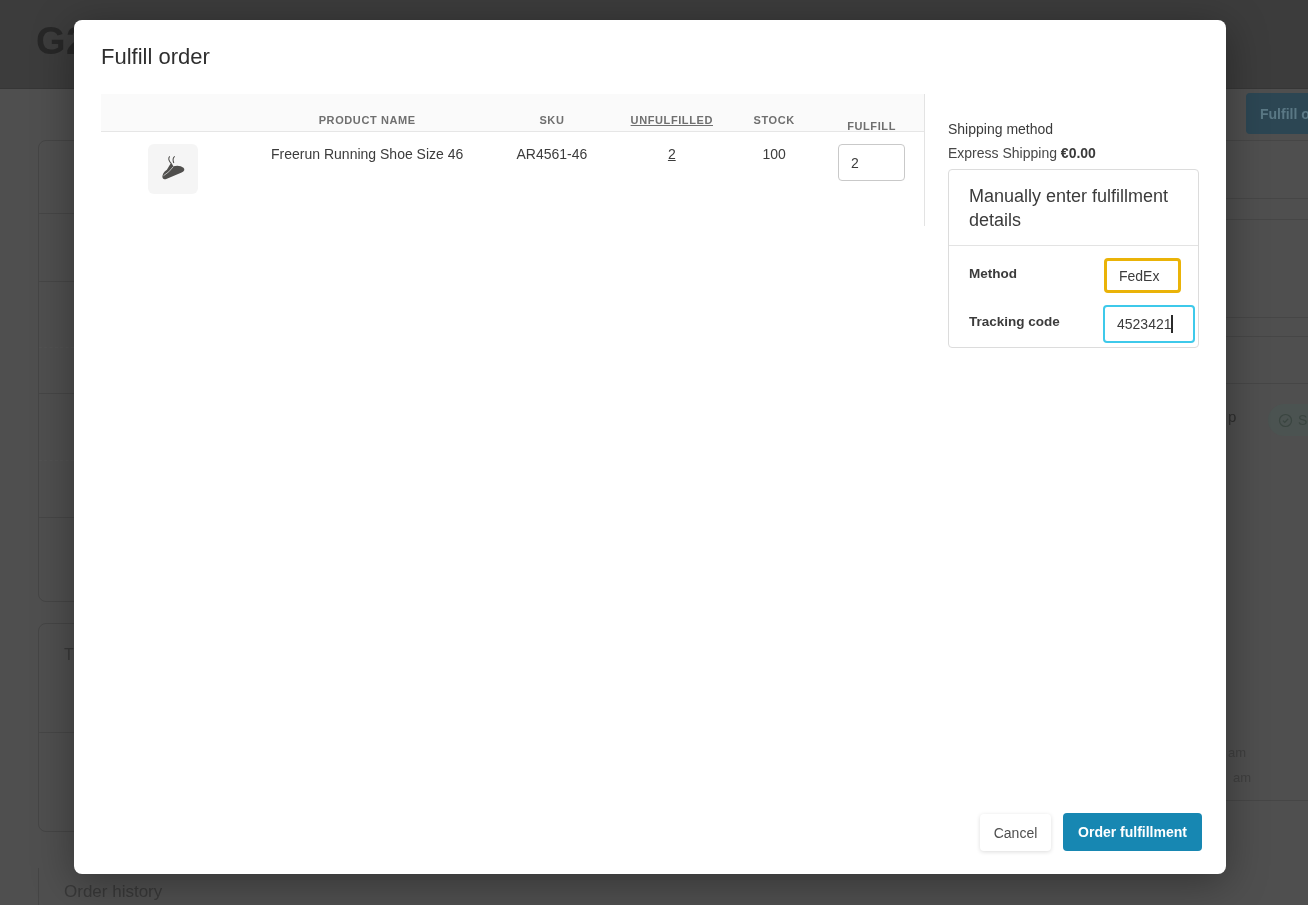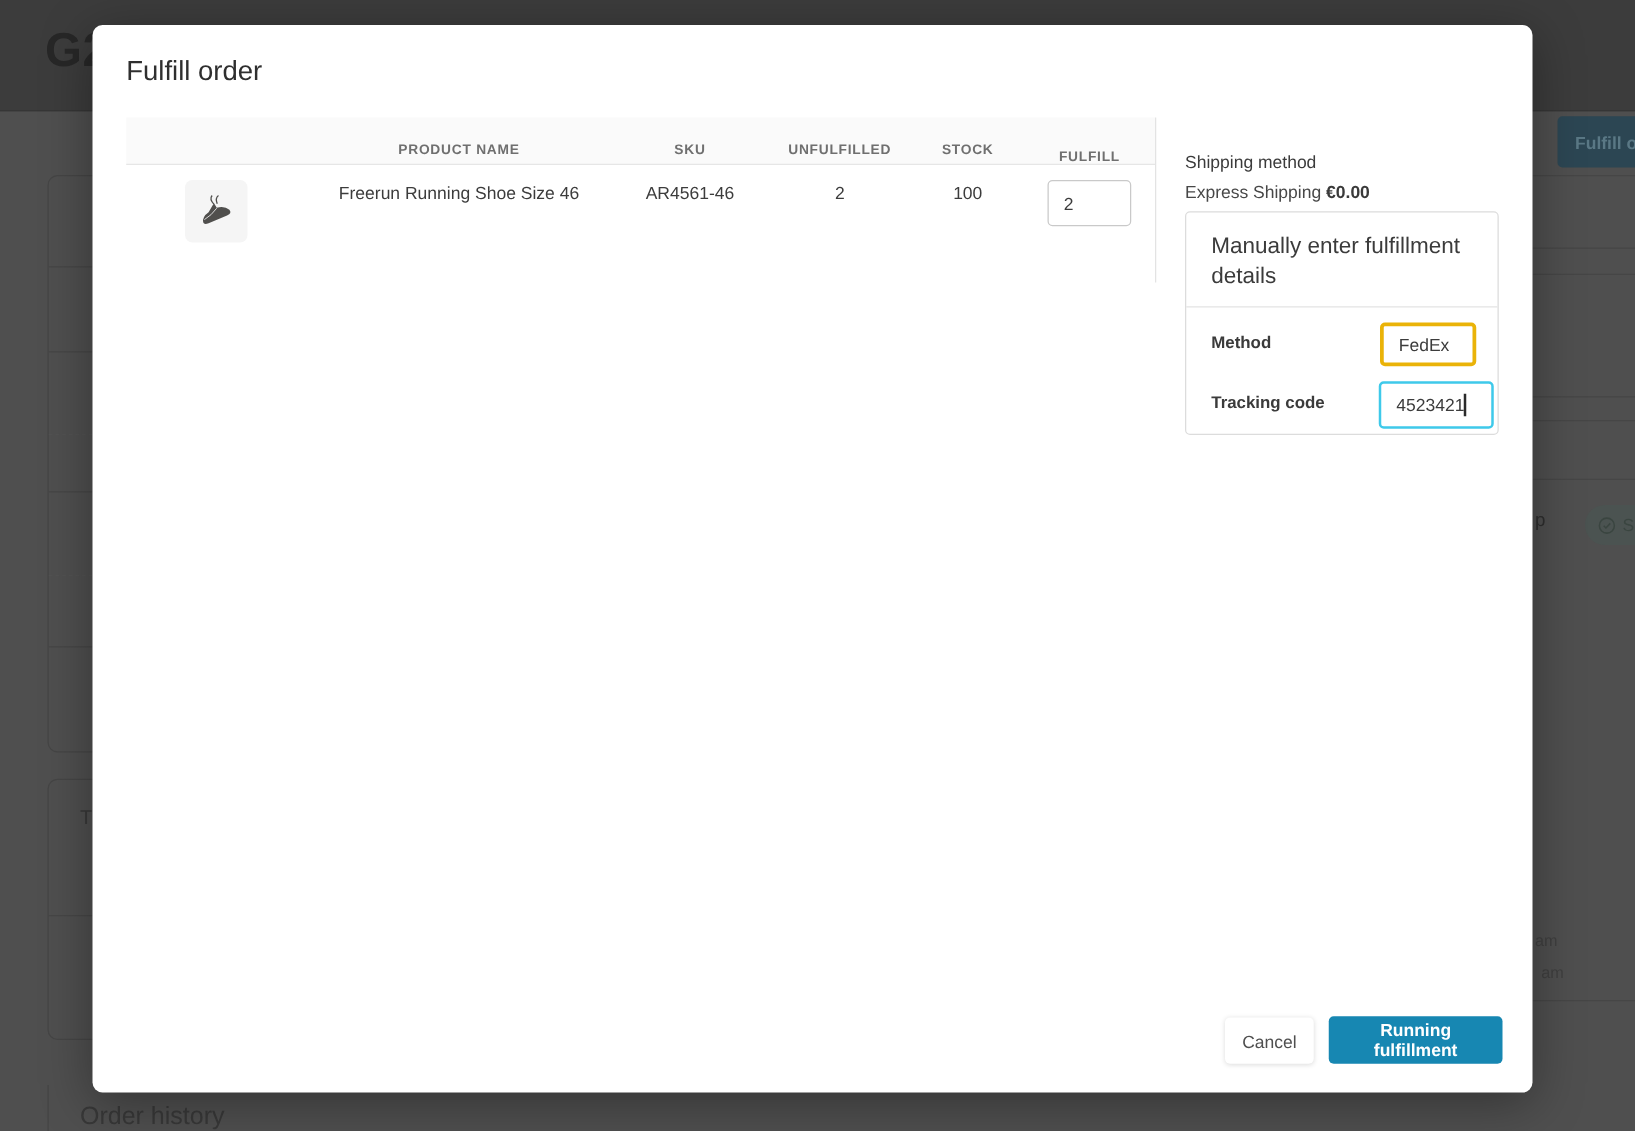--- a/index.html
+++ b/index.html
@@ -24,21 +24,21 @@
   .modal{position:absolute;left:74px;top:20px;width:1152px;height:854px;background:#ffffff;border-radius:8px;
          box-shadow:0 8px 40px rgba(0,0,0,.35);}
   .modal-title{position:absolute;left:27px;top:24px;font-size:22px;font-weight:400;color:#2f2f2f;}
 
   
   .ftable{position:absolute;left:27px;top:74px;width:824px;height:132px;border-right:1px solid #e3e3e3;box-sizing:border-box;}
   .ft-head{display:flex;height:37px;background:#fafafa;border-bottom:1px solid #e6e6e6;align-items:center;}
   .ft-head .col{font-size:11px;font-weight:700;color:#6f6f6f;letter-spacing:.6px;text-align:center;text-transform:uppercase;margin-top:14px;}
   .ft-row{display:flex;height:75px;align-items:flex-start;}
   .ft-row .col{font-size:14px;color:#3c3c3c;text-align:center;padding-top:14px;box-sizing:border-box;}
-  .c0{width:144px;}.c1{width:245px;}.c2{width:125px;}.c3{width:115px;}.c4{width:90px;}.c5{width:105px;}
+  .c0{width:144px;}.c1{width:245px;}.c2{width:125px;}.c3{width:115px;text-decoration:underline;}.c4{width:90px;}.c5{width:105px;}
   .thumb-cell{display:flex;justify-content:center;padding-top:12px !important;}
   .thumb{width:50px;height:50px;background:#f5f5f5;border-radius:6px;display:flex;align-items:center;justify-content:center;}
   .qty-input{width:67px;height:37px;border:1px solid #c9c9c9;border-radius:4px;font-size:14px;color:#3c3c3c;
              padding:0 0 0 12px;box-sizing:border-box;font-family:"Liberation Sans",sans-serif;background:#fff;}
   .c5.col{padding-top:12px !important;}
 
   
   .ship-head{position:absolute;left:874px;top:101px;font-size:14px;color:#3b3b3b;}
   .ship-val{position:absolute;left:874px;top:125px;font-size:14px;color:#474747;}
   .ship-val b{color:#3a3a3a;}
@@ -78,21 +78,21 @@
     <div class="bg-line dashed" style="left:39px;top:347px;width:35px;"></div>
     <div class="bg-line" style="left:39px;top:393px;width:35px;"></div>
     <div class="bg-line dashed" style="left:39px;top:460px;width:35px;"></div>
     <div class="bg-line" style="left:39px;top:517px;width:35px;"></div>
 
     <div class="bg-card" style="left:38px;top:623px;width:960px;height:207px;"></div>
     <div class="bg-text" style="left:64px;top:646px;font-size:16px;">T</div>
     <div class="bg-line" style="left:39px;top:732px;width:35px;"></div>
 
     <div class="bg-vline" style="left:38px;top:868px;height:37px;"></div>
-    <div class="bg-text" style="left:64px;top:882px;font-size:20px;text-align:right;">Order history</div>
+    <div class="bg-text" style="left:64px;top:882px;font-size:17px;text-align:right;">Order history</div>
 
     <div class="bg-line" style="left:1226px;top:140px;width:82px;"></div>
     <div class="bg-line" style="left:1226px;top:198px;width:82px;"></div>
     <div class="bg-line" style="left:1226px;top:219px;width:82px;"></div>
     <div class="bg-line" style="left:1226px;top:317px;width:82px;"></div>
     <div class="bg-line" style="left:1226px;top:336px;width:82px;"></div>
     <div class="bg-line" style="left:1226px;top:383px;width:82px;"></div>
     <div class="bg-line" style="left:1226px;top:800px;width:82px;"></div>
 
     <div class="bg-text" style="left:1228px;top:408px;font-size:15px;color:#2e2e2e;">p</div>
@@ -155,16 +155,16 @@
       <input class="mb-input method-input" type="text" value="FedEx" style="">
 
       <div class="mb-label" style="top:144px;">Tracking code</div>
       <div class="tracking-wrap">
         <input class="mb-input tracking-input" type="text" value="4523421" style="border-color: rgb(62, 201, 234);">
         <div class="caret"></div>
       </div>
     </div>
 
     <button class="btn-cancel">Cancel</button>
-    <button class="btn-submit" style="background: rgb(23, 135, 178);">Running fulfillment</button>
+    <button class="btn-submit" style="background: rgb(23, 135, 178);">Order fulfillment</button>
   </div>
 
 </div>
 
 </body></html>

